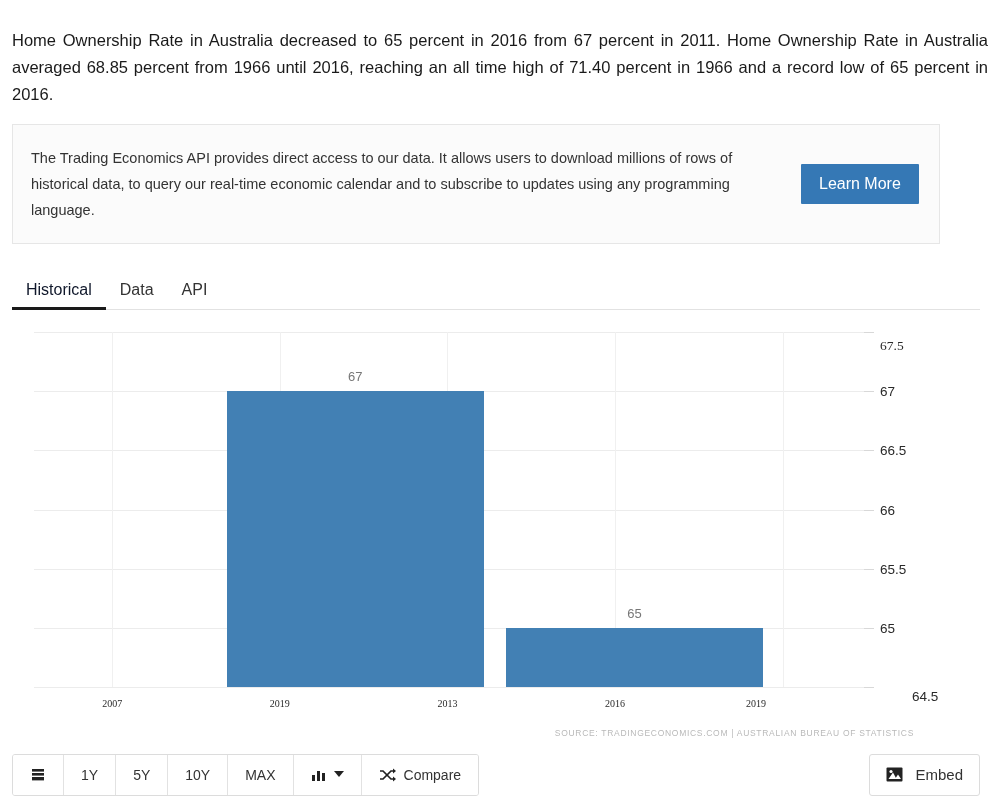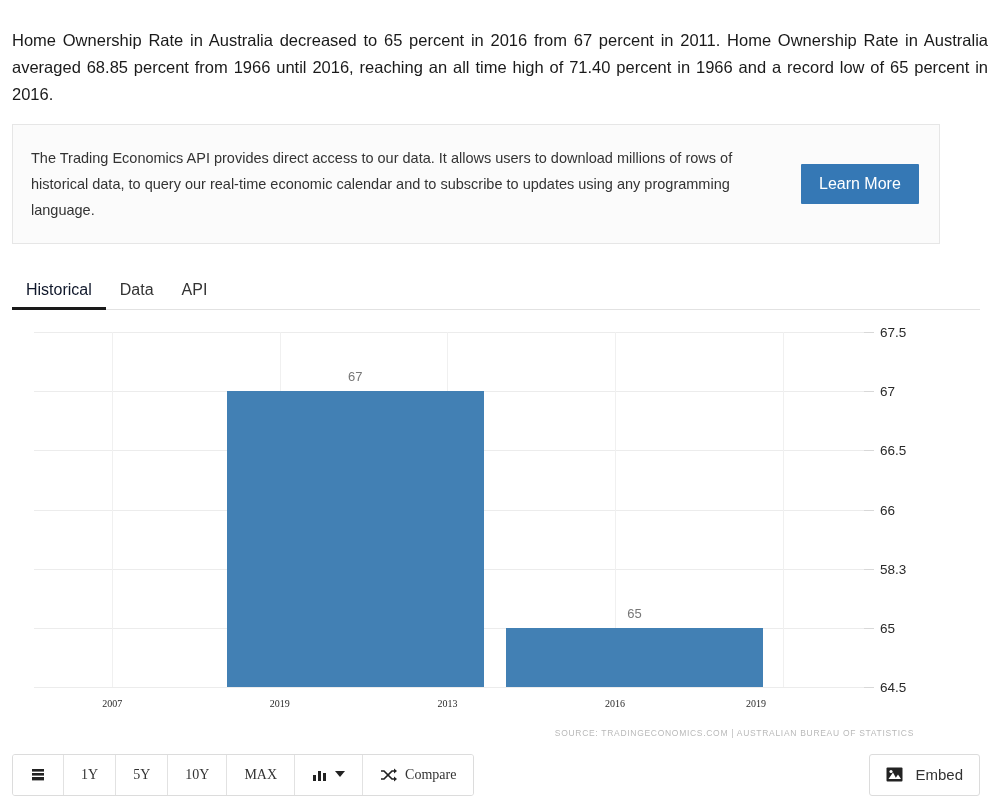--- a/index.html
+++ b/index.html
@@ -170,21 +170,21 @@
     align-items:center;
     justify-content:center;
     padding:0 17px;
     height:100%;
     font-size:14px;
     color:#333;
     background:#fff;
     border:none;
     border-right:1px solid #e2e2e2;
     cursor:pointer;
-    font-family:Liberation Serif, serif;
+    font-family:Liberation Sans, sans-serif;
     white-space:nowrap;
     gap:8px;
   }
   .tbtn:last-child { border-right:none; }
   .embed-btn {
     display:flex;
     align-items:center;
     gap:12px;
     height:42px;
     padding:0 16px;
@@ -228,33 +228,33 @@
         <div class="gridline-v" style="left: 78.2133px;"></div>
         <div class="gridline-v" style="left: 245.813px;"></div>
         <div class="gridline-v" style="left: 413.413px;"></div>
         <div class="gridline-v" style="left: 581.013px;"></div>
         <div class="gridline-v" style="left: 748.613px;"></div>
         <div class="bar" title="2011: 67" style="left: 192.74px; width: 256.987px; height: 295.833px; background: rgb(66, 128, 180);"></div>
         <div class="bar" title="2016: 65" style="left: 472.073px; width: 256.987px; height: 59.1667px; background: rgb(66, 128, 180);"></div>
       </div>
     <div id="axes">
         <div class="ytick-mark" style="top: 12px;"></div>
-        <div class="ytick" style="top: 12px;">67.5</div>
+        <div class="ytick" style="top: 26px; font-family: Liberation Serif, serif;">67.5</div>
         <div class="ytick-mark" style="top: 71.1667px;"></div>
         <div class="ytick" style="top: 71.1667px;">67</div>
         <div class="ytick-mark" style="top: 130.333px;"></div>
         <div class="ytick" style="top: 130.333px;">66.5</div>
         <div class="ytick-mark" style="top: 189.5px;"></div>
         <div class="ytick" style="top: 189.5px;">66</div>
         <div class="ytick-mark" style="top: 248.667px;"></div>
-        <div class="ytick" style="top: 248.667px;">58.3</div>
+        <div class="ytick" style="top: 248.667px;">65.5</div>
         <div class="ytick-mark" style="top: 307.833px;"></div>
         <div class="ytick" style="top: 307.833px;">65</div>
         <div class="ytick-mark" style="top: 367px;"></div>
-        <div class="ytick" style="top: 367px;">64.5</div>
+        <div class="ytick" style="top: 376px; margin-left: 32px;">64.5</div>
         <div class="xtick" style="left: 100.213px;">2007</div>
         <div class="xtick" style="left: 267.813px;">2019</div>
         <div class="xtick" style="left: 435.413px;">2013</div>
         <div class="xtick" style="left: 603.013px;">2016</div>
         <div class="xtick" style="left: 744px;">2019</div>
         <div class="bar-label" style="left: 343.233px; top: 49.1667px;">67</div>
         <div class="bar-label" style="left: 622.567px; top: 285.833px;">65</div>
       </div>
     <div class="source">SOURCE: TRADINGECONOMICS.COM  |  AUSTRALIAN BUREAU OF STATISTICS</div>
   </div>

